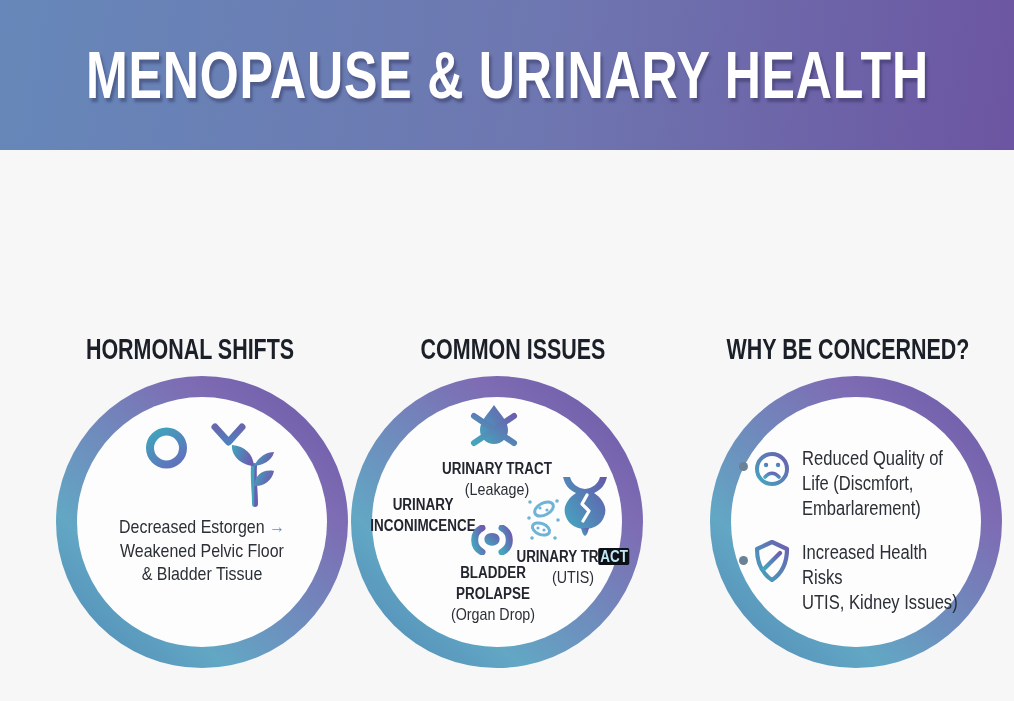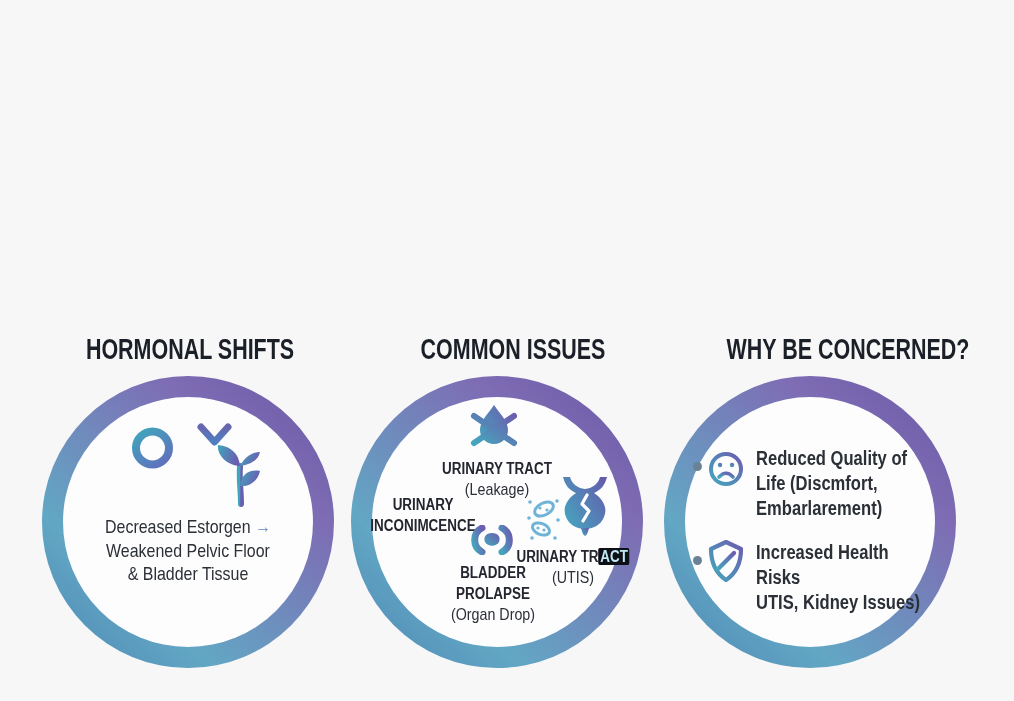--- a/index.html
+++ b/index.html
@@ -18,21 +18,21 @@
   
   .col-heading { position:absolute; top:333px; width:320px; text-align:center;
     font-size:29px; font-weight:bold; color:#1b1f27; white-space:nowrap;
     transform:scaleX(0.74); transform-origin:center; }
   .h1 { left:30px; } .h2 { left:353px; } .h3 { left:685px; }
 
   
   .circle { position:absolute; top:376px; width:292px; height:292px; border-radius:50%;
     background:linear-gradient(42deg,#4e86b4 0%, #62a7c4 28%, #7e6cb4 72%, #6a57a5 100%); }
   .circle::before { content:""; position:absolute; inset:21px; background:#fdfdfe; border-radius:50%; }
-  .c1 { left:42px; } .c2 { left:351px; } .c3 { left:664px;font-weight:bold; }
+  .c1 { left:56px; } .c2 { left:351px; } .c3 { left:710px; }
   .circle > * { position:absolute; }
 
   
   .body-text { color:#2b2f36; font-size:19px; line-height:23.5px; text-align:center;
     transform:scaleX(0.84); transform-origin:center; }
   .c1-text { left:0; top:139px; width:292px; }
   .arrow-char { color:#6a83c4; font-weight:bold; }
 
   .lbl { color:#23262e; font-weight:bold; font-size:16px; line-height:21px; text-align:center;
     transform:scaleX(0.84); transform-origin:center; }
@@ -52,20 +52,23 @@
   .bullet-dot { width:9px; height:9px; border-radius:50%; background:#6b8196; }
   .d1 { left:29px; top:86px; } .d2 { left:29px; top:180px; }
 
   svg { display:block; }
 </style>
 </head>
 <body>
 
 <div class="page">
 
+  <header class="banner">
+    <h1 class="title">MENOPAUSE &amp; URINARY HEALTH</h1>
+  </header>
 
   <h2 class="col-heading h1">HORMONAL SHIFTS</h2>
   <h2 class="col-heading h2">COMMON ISSUES</h2>
   <h2 class="col-heading h3">WHY BE CONCERNED?</h2>
 
   <div class="circle c1">
 
     <svg style="left:82px; top:50px;" width="57" height="84" viewBox="0 0 57 84">
       <defs>
           <linearGradient id="gf" x1="0" y1="0" x2="0.7" y2="1">

